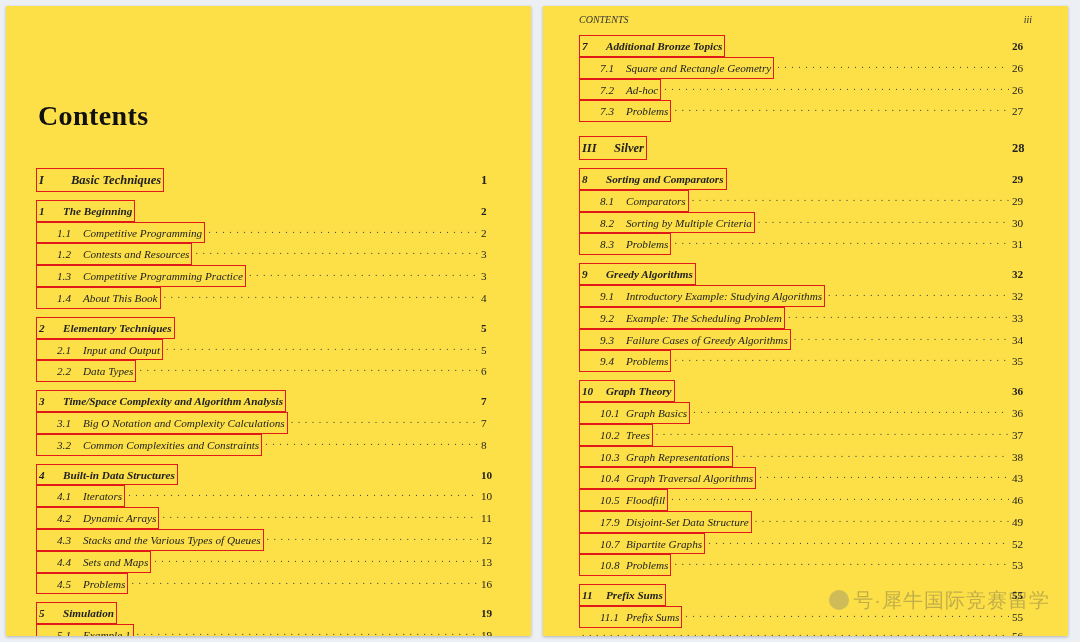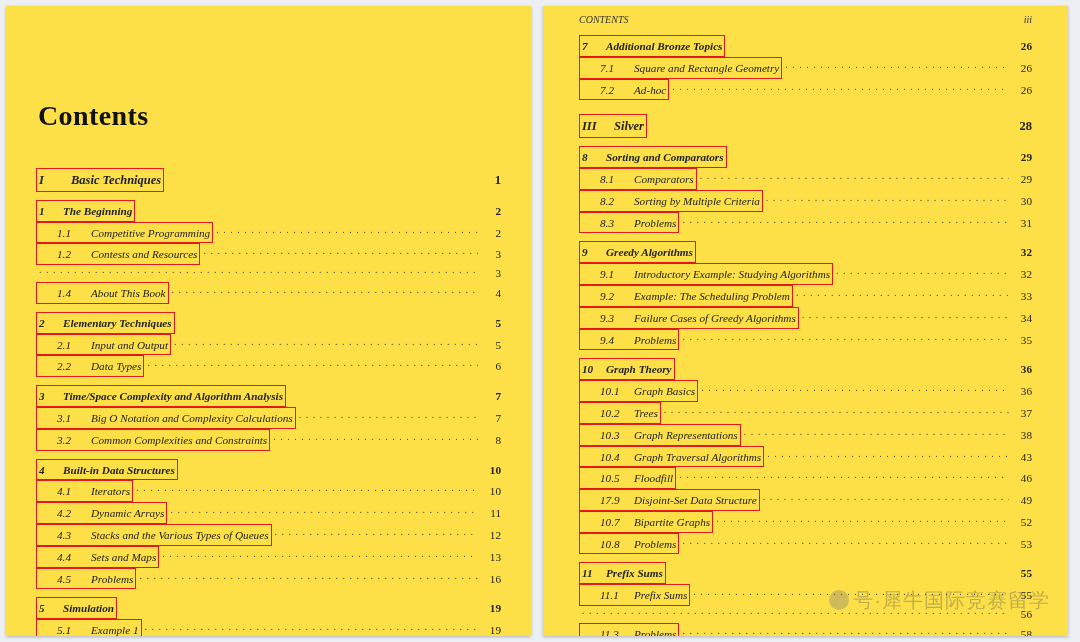--- a/index.html
+++ b/index.html
@@ -67,21 +67,21 @@
     font-weight: bold;
     font-size: 12.5px;
   }
   .toc-row.part:first-child { margin-top: 0; gap: 34px; }
   .toc-row.chapter {
     margin-top: 8px;
     font-weight: bold;
   }
   .toc-row.section .num {
     margin-left: 18px;
-    margin-right: 10px;
+    margin-right: 2px;
     min-width: 24px;
     display: inline-block;
   }
   .toc-row.chapter .num,
   .toc-row.part .num {
     min-width: 16px;
     margin-right: 8px;
     display: inline-block;
   }
   .toc-row.part .num { min-width: 24px; }
@@ -107,21 +107,21 @@
     letter-spacing: 1px;
     white-space: nowrap;
   }
   .toc-row.part .leaders::after,
   .toc-row.chapter .leaders::after {
     content: "";
   }
   .pg {
     flex: 0 0 auto;
     min-width: 20px;
-    text-align: right;
+    text-align: left;
   }
   .watermark {
     position: absolute;
     right: 18px;
     bottom: 22px;
     font-size: 20px;
     color: rgba(80,80,80,0.35);
     font-family: "Microsoft YaHei", Arial, sans-serif;
     pointer-events: none;
     letter-spacing: 1px;
@@ -159,20 +159,21 @@
               <span class="redbox"><span class="num">1.1</span><span>Competitive Programming</span></span>
               <span class="leaders"></span>
               <span class="pg">2</span>
             </div>
             <div class="toc-row section">
               <span class="redbox"><span class="num">1.2</span><span>Contests and Resources</span></span>
               <span class="leaders"></span>
               <span class="pg">3</span>
             </div>
             <div class="toc-row section">
+              <span class="redbox"><span class="num">1.3</span><span>Competitive Programming Practice</span></span>
               <span class="leaders"></span>
               <span class="pg">3</span>
             </div>
             <div class="toc-row section">
               <span class="redbox"><span class="num">1.4</span><span>About This Book</span></span>
               <span class="leaders"></span>
               <span class="pg">4</span>
             </div>
             <div class="toc-row chapter">
               <span class="redbox"><span class="num">2</span><span>Elementary Techniques</span></span>
@@ -263,20 +264,25 @@
             <div class="toc-row section">
               <span class="redbox"><span class="num">7.1</span><span>Square and Rectangle Geometry</span></span>
               <span class="leaders"></span>
               <span class="pg">26</span>
             </div>
             <div class="toc-row section">
               <span class="redbox"><span class="num">7.2</span><span>Ad-hoc</span></span>
               <span class="leaders"></span>
               <span class="pg">26</span>
             </div>
+            <div class="toc-row section">
+              <span class="redbox"><span class="num">7.3</span><span>Problems</span></span>
+              <span class="leaders"></span>
+              <span class="pg">27</span>
+            </div>
             <div class="toc-row part">
               <span class="redbox"><span class="num">III</span><span>Silver</span></span>
               <span class="leaders"></span>
               <span class="pg">28</span>
             </div>
             <div class="toc-row chapter">
               <span class="redbox"><span class="num">8</span><span>Sorting and Comparators</span></span>
               <span class="leaders"></span>
               <span class="pg">29</span>
             </div>

